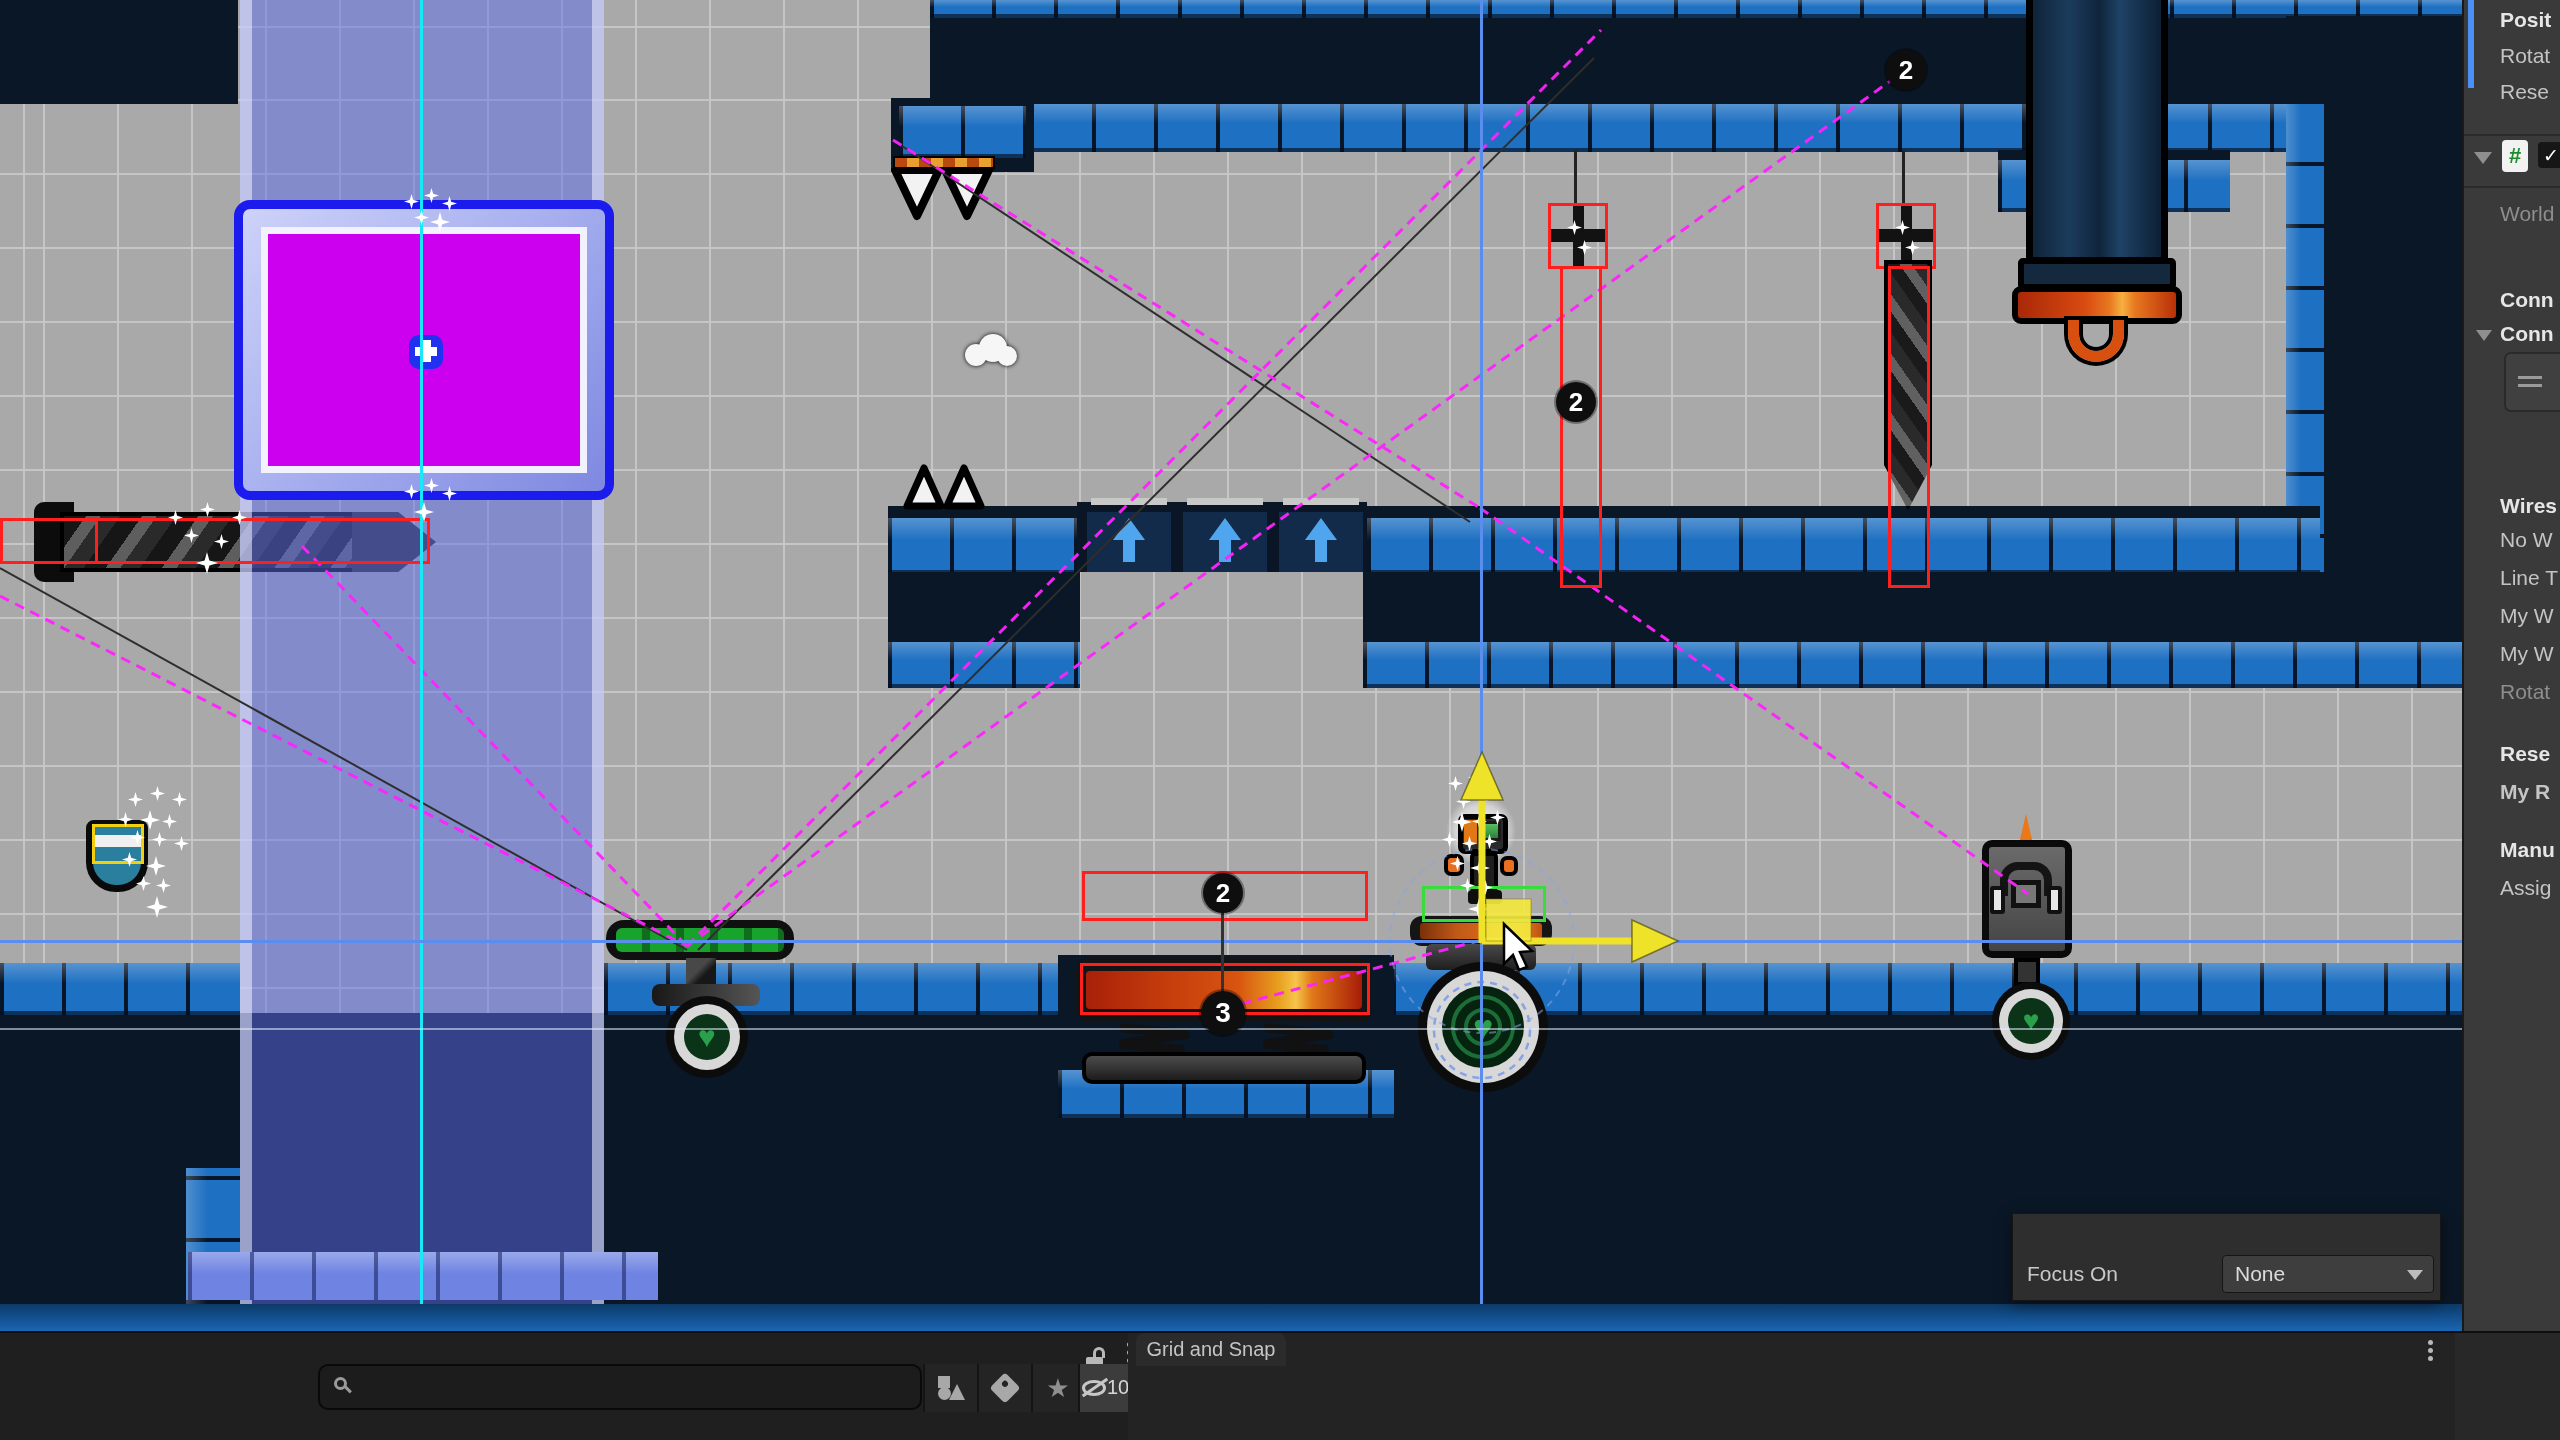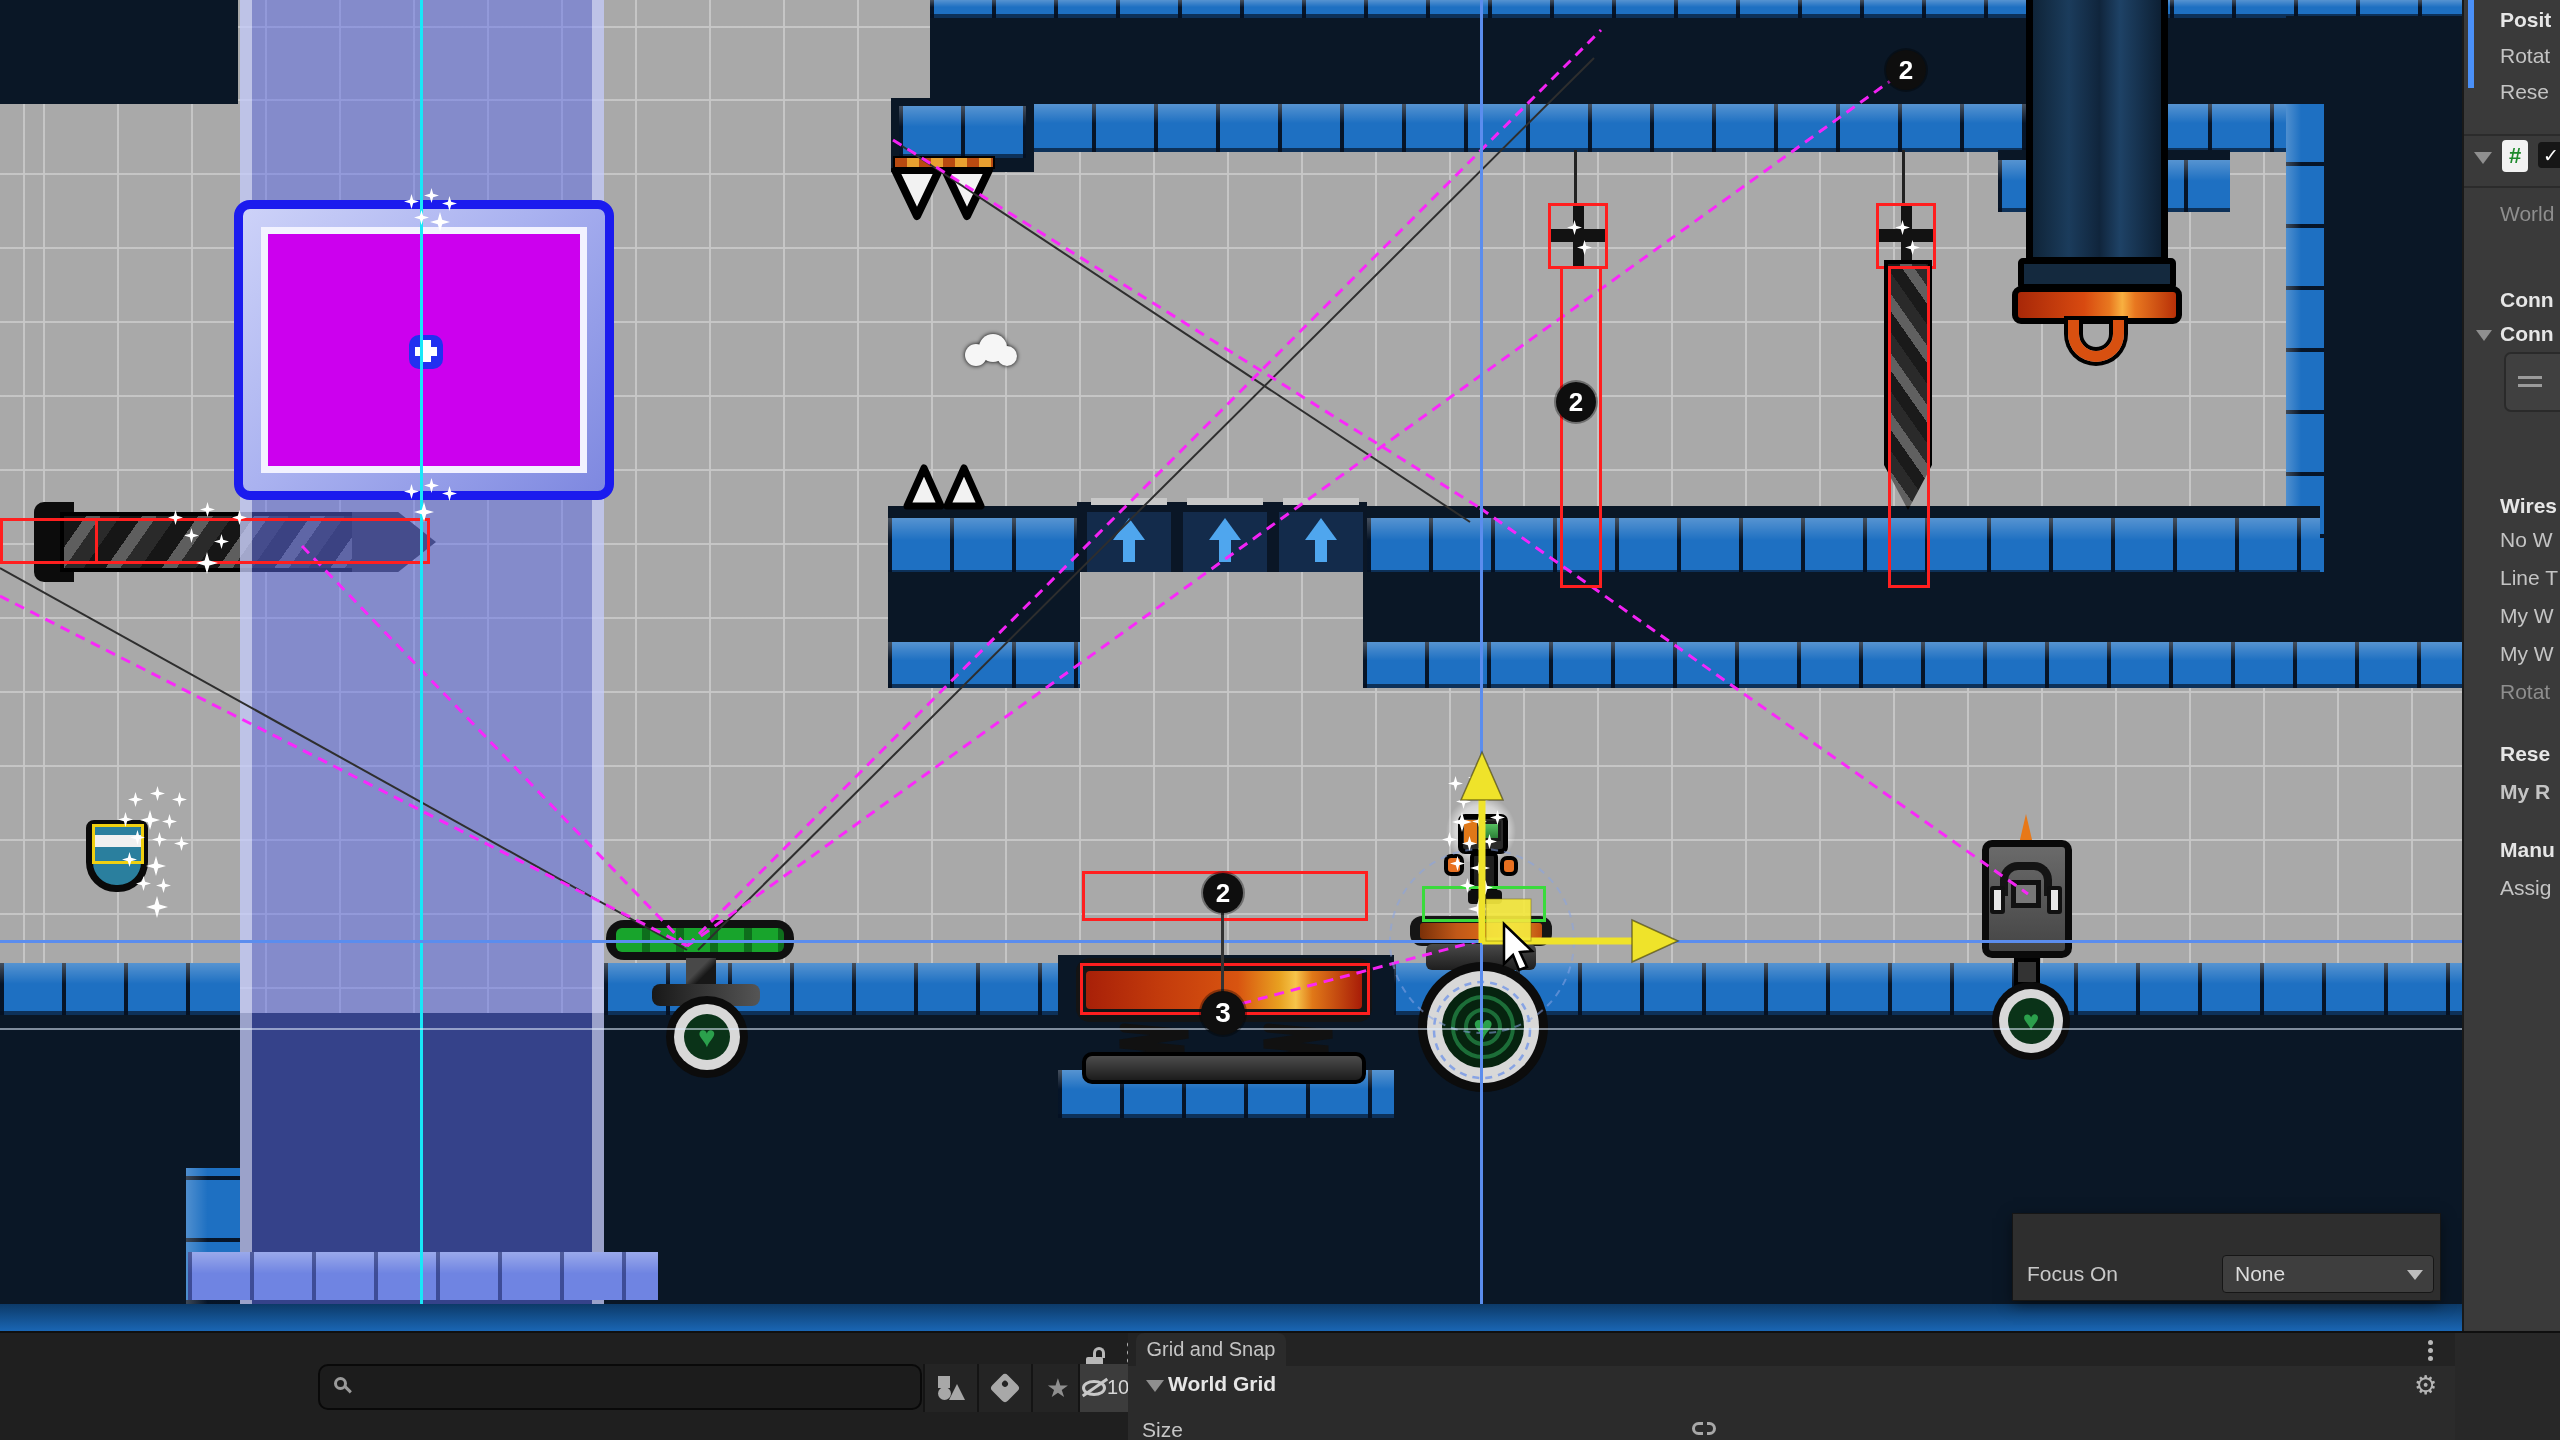--- a/index.html
+++ b/index.html
@@ -402,28 +402,18 @@
 
     <div class="abs" style="left:1128px;top:0;width:1327px;height:107px;background:#232323;">
       <div class="abs" style="left:8px;top:0;width:150px;height:33px;background:#2b2b2b;border-radius:8px 8px 0 0;display:flex;align-items:center;justify-content:center;color:#c4c4c4;font-size:20px;">
           <span>Grid and Snap</span>
         </div>
       <div class="abs" style="left:1300px;top:4px;width:8px;height:30px;">
         <div style="width:5px;height:5px;background:#b8b8b8;border-radius:50%;margin:3px 0;"></div>
         <div style="width:5px;height:5px;background:#b8b8b8;border-radius:50%;margin:3px 0;"></div>
         <div style="width:5px;height:5px;background:#b8b8b8;border-radius:50%;margin:3px 0;"></div>
       </div>
-      <div class="abs" style="left:0;top:33px;width:100%;height:74px;background:#2b2b2b;">
-        <div class="abs" style="left:18px;top:14px;width:0;height:0;border-left:9px solid transparent;border-right:9px solid transparent;border-top:12px solid #8f8f8f;"></div>
-        <div class="abs" style="left:40px;top:6px;color:#e6e6e6;font-size:21px;font-weight:bold;">World Grid</div>
-        <div class="abs" style="left:1286px;top:4px;color:#b4b4b4;font-size:26px;">⚙</div>
-        <div class="abs" style="left:14px;top:52px;color:#c6c6c6;font-size:21px;">Size</div>
-
-        <div class="abs" style="left:564px;top:56px;width:24px;height:13px;border:3px solid #a8a8a8;border-radius:7px;box-sizing:border-box;">
-          <div class="abs" style="left:8px;top:-3px;width:4px;height:13px;background:#2b2b2b;"></div>
-        </div>
-      </div>
 
     </div>
     <div class="abs" style="left:2455px;top:0;width:105px;height:107px;background:#282828;"></div>
   </div>
 
 </div>
 
 </body></html>

